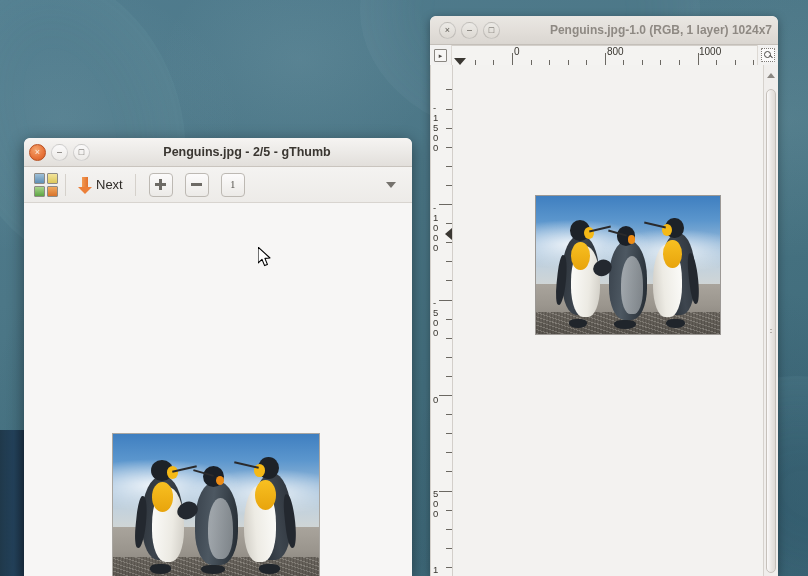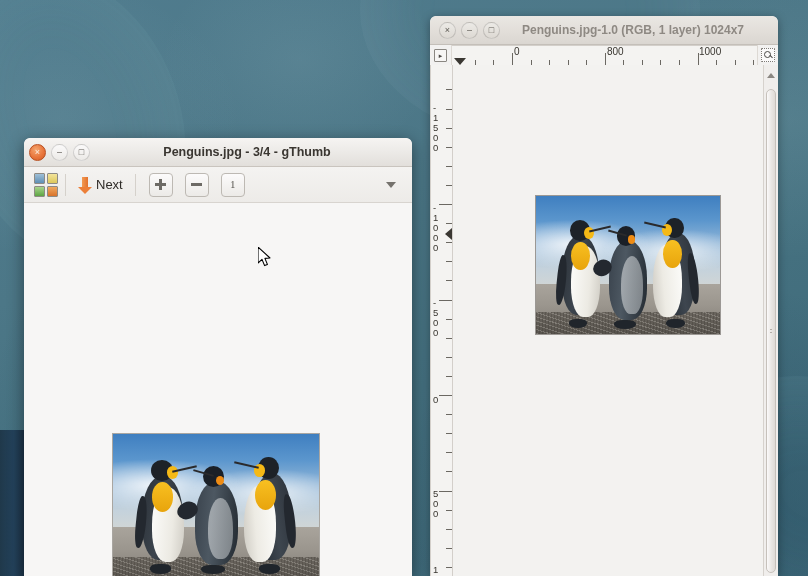--- a/index.html
+++ b/index.html
@@ -69,21 +69,21 @@
     font-size:9px;line-height:1;margin-left:5px;
     border:1px solid rgba(0,0,0,0.14);
     box-sizing:border-box;
     color:#5c5852;
   }
   #gimp-titlebar .wb{
     background:linear-gradient(180deg,#eceae6,#ddd9d3);
   }
   #gimp-titlebar .wb:first-child{margin-left:9px;}
   #gimp-title{
-    position:absolute;left:0;right:0;text-align:center;
+    position:absolute;left:0;right:0;text-align:right;
     font-weight:bold;font-size:12px;color:#8e8983;
     white-space:nowrap;overflow:hidden;
     padding-left:64px;padding-right:6px;box-sizing:border-box;
   }
 
   
   #gimp-topbar{display:flex;height:20px;background:#f2f1f0;}
   #gimp-menubtn{
     width:21px;height:20px;display:flex;align-items:center;justify-content:center;
     background:#f2f1f0;border-right:1px solid #ddd9d4;
@@ -450,21 +450,21 @@
     </div>
   </div>
 </div>
 
 <div id="gthumb-window">
 
   <div id="gthumb-titlebar">
     <div class="wb close">×</div>
     <div class="wb">–</div>
     <div class="wb">□</div>
-    <div id="gthumb-title">Penguins.jpg - 3/4 - gThumb</div>
+    <div id="gthumb-title">Penguins.jpg - 2/5 - gThumb</div>
   </div>
 
   <div id="gthumb-toolbar">
     <div id="grid-icon">
       <i style="background:linear-gradient(180deg,#9fc0d8,#5f8fb4);"></i>
       <i style="background:linear-gradient(180deg,#f3e49a,#ddc85c);"></i>
       <i style="background:linear-gradient(180deg,#a8d48b,#5ea544);"></i>
       <i style="background:linear-gradient(180deg,#efa860,#d9732a);"></i>
     </div>
 

